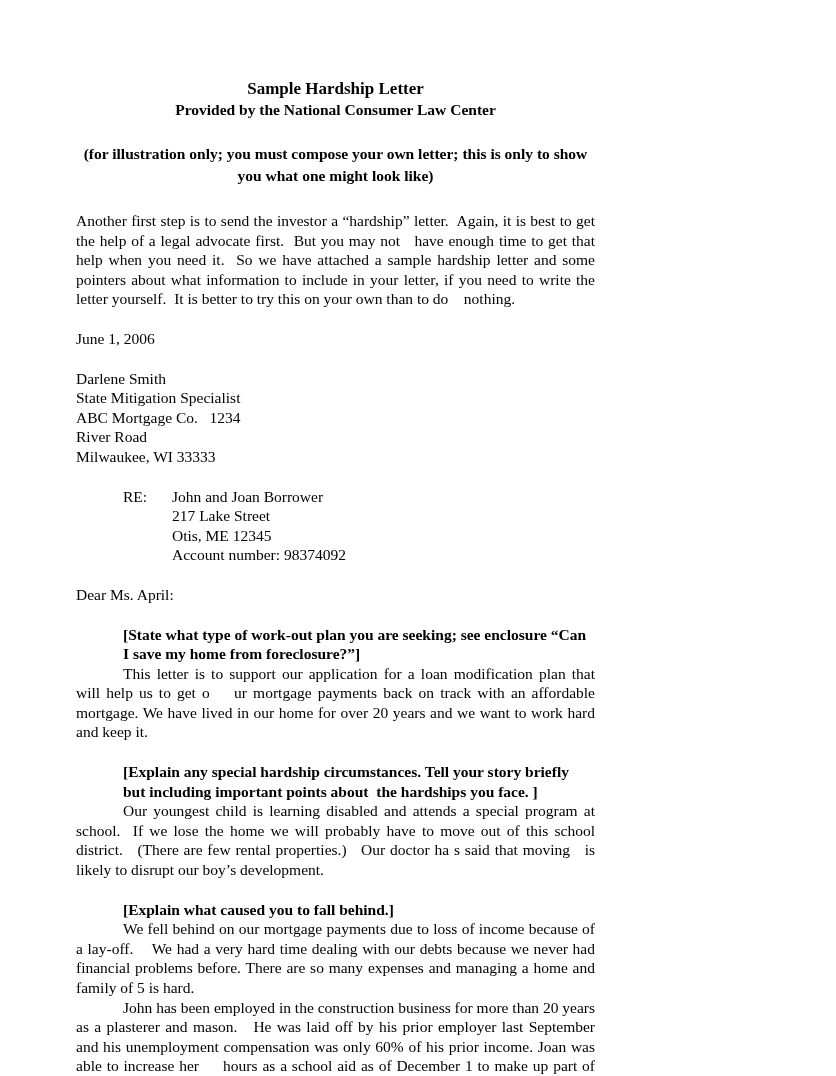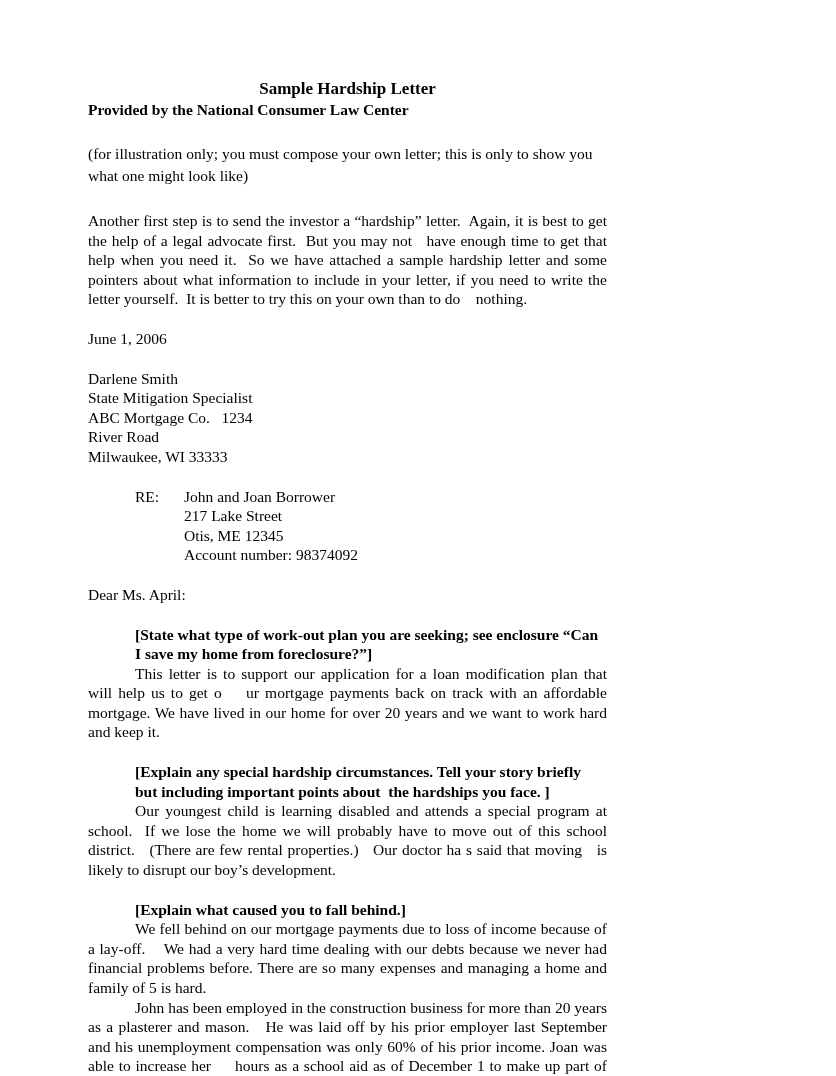--- a/index.html
+++ b/index.html
@@ -14,35 +14,35 @@
     font-family: "Liberation Serif", "DejaVu Serif", serif;
     color: #000000;
   }
   .page {
     box-sizing: border-box;
     width: 671px;
     height: 1076px;
     padding: 78px 76px 0 76px;
     font-size: 15.5px;
     line-height: 19.6px;
-    margin-left: 12px;
   }
   .title {
     font-size: 17px;
     font-weight: 700;
     text-align: center;
     line-height: 21px;
   }
   .subtitle {
     font-weight: 700;
-    text-align: left;
+    text-align: center;
     line-height: 21px;
   }
   .note {
-    font-weight: 400;
+    font-weight: 700;
+    text-align: center;
     line-height: 22px;
     margin-top: 23px;
   }
   .block {
     margin-top: 20px;
   }
   .para {
     margin: 0;
     text-indent: 47px;
     text-align: justify;

